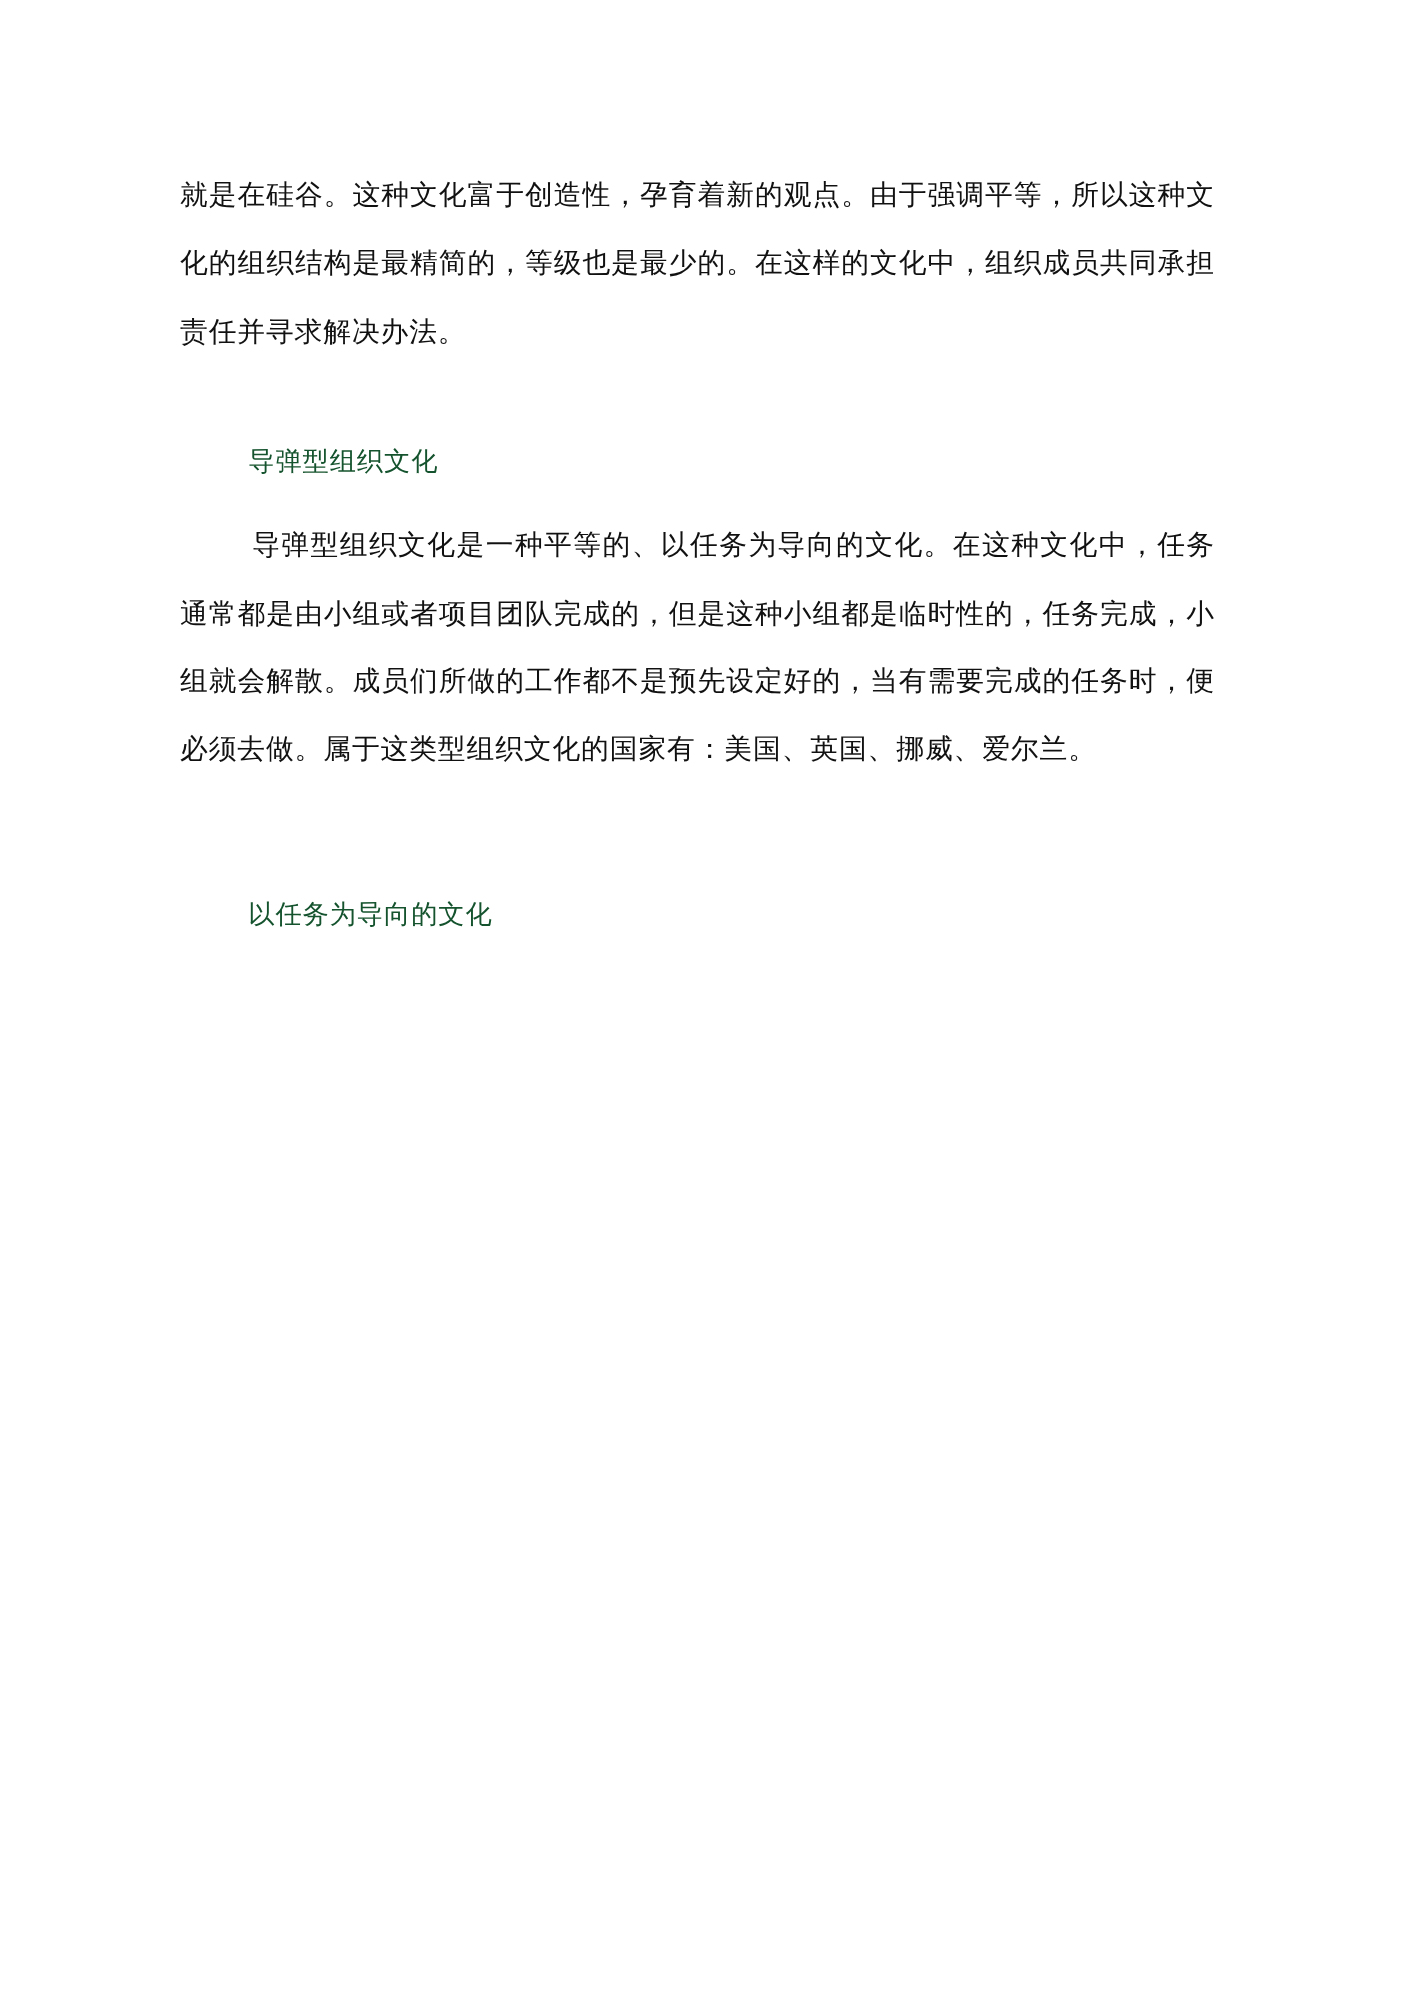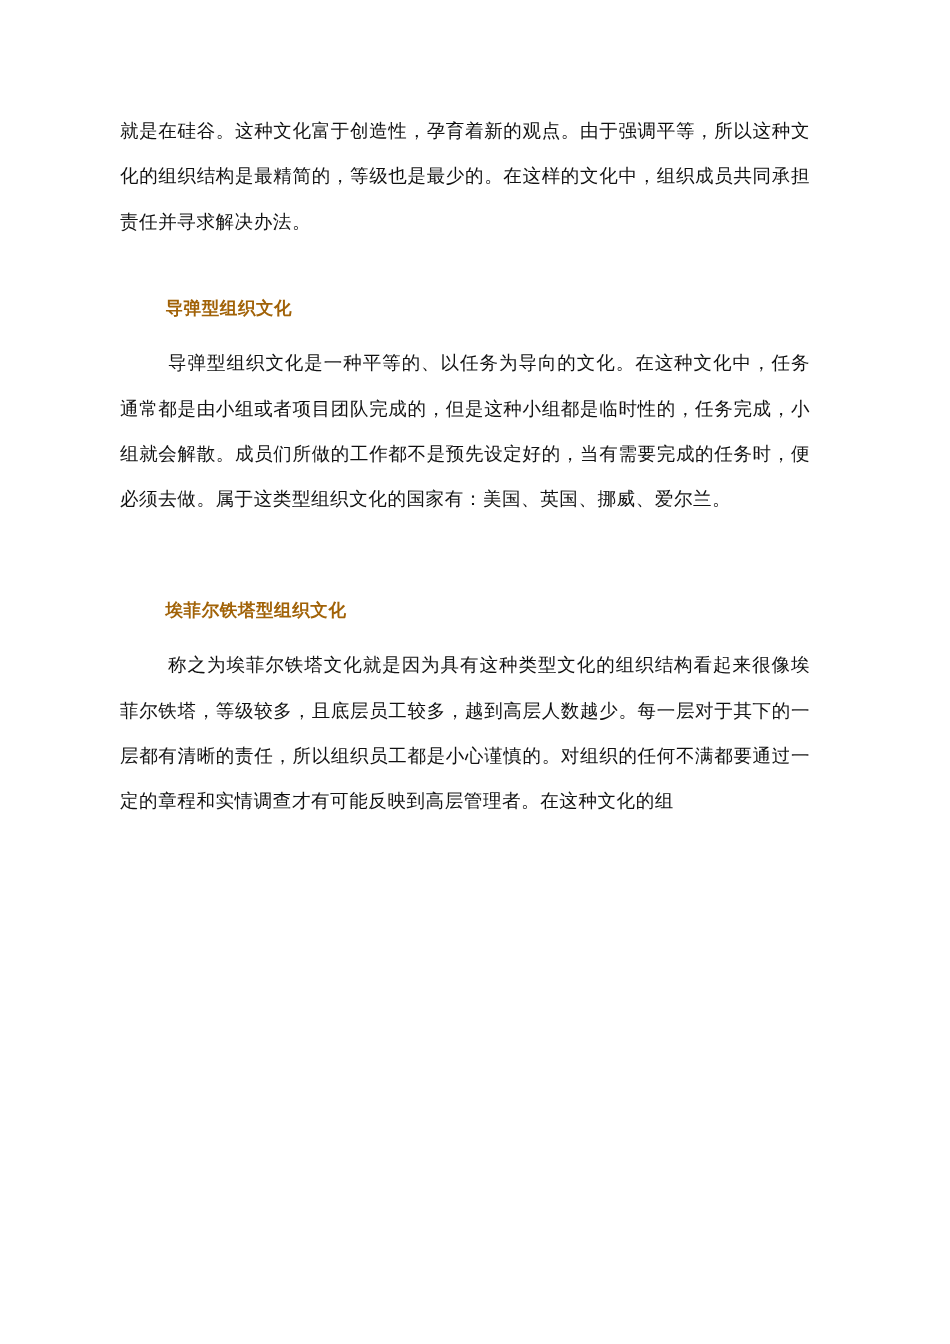--- a/index.html
+++ b/index.html
@@ -34,24 +34,24 @@
     letter-spacing: 0.6px;
     color: #111111;
   }
   p.body-text.indent {
     text-indent: 2.6em;
     font-family: Liberation Mono, monospace;
   }
   h3.heading {
     margin: 0;
     font-size: 17.5px;
-    font-weight: bold;
+    font-weight: normal;
     line-height: 1.4;
     letter-spacing: 0.6px;
-    color: #a16207;
+    color: #14532d;
     text-indent: 2.6em;
   }
   .gap-sm { height: 22px; }
   .gap-md { height: 52px; }
   .gap-lg { height: 74px; }
 </style>
 </head>
 <body>
 
 <div class="page">
@@ -69,23 +69,20 @@
 
     <div class="gap-sm"></div>
 
     <div class="block">
       <p class="body-text indent">导弹型组织文化是一种平等的、以任务为导向的文化。在这种文化中，任务通常都是由小组或者项目团队完成的，但是这种小组都是临时性的，任务完成，小组就会解散。成员们所做的工作都不是预先设定好的，当有需要完成的任务时，便必须去做。属于这类型组织文化的国家有：美国、英国、挪威、爱尔兰。</p>
     </div>
 
     <div class="gap-lg"></div>
 
     <div class="block">
-      <h3 class="heading">埃菲尔铁塔型组织文化</h3>
+      <h3 class="heading">以任务为导向的文化</h3>
     </div>
 
     <div class="gap-sm"></div>
 
-    <div class="block">
-      <p class="body-text indent">称之为埃菲尔铁塔文化就是因为具有这种类型文化的组织结构看起来很像埃菲尔铁塔，等级较多，且底层员工较多，越到高层人数越少。每一层对于其下的一层都有清晰的责任，所以组织员工都是小心谨慎的。对组织的任何不满都要通过一定的章程和实情调查才有可能反映到高层管理者。在这种文化的组</p>
-    </div>
 
   </div>
 </div>
 
 </body></html>

